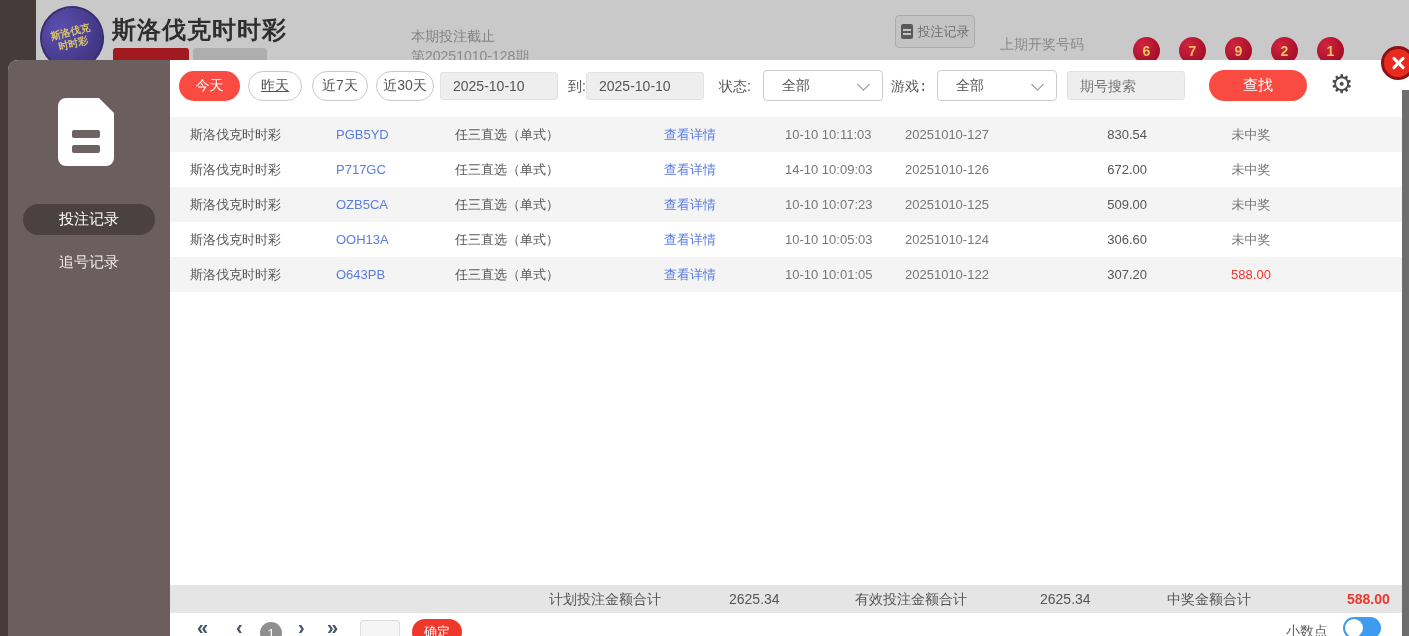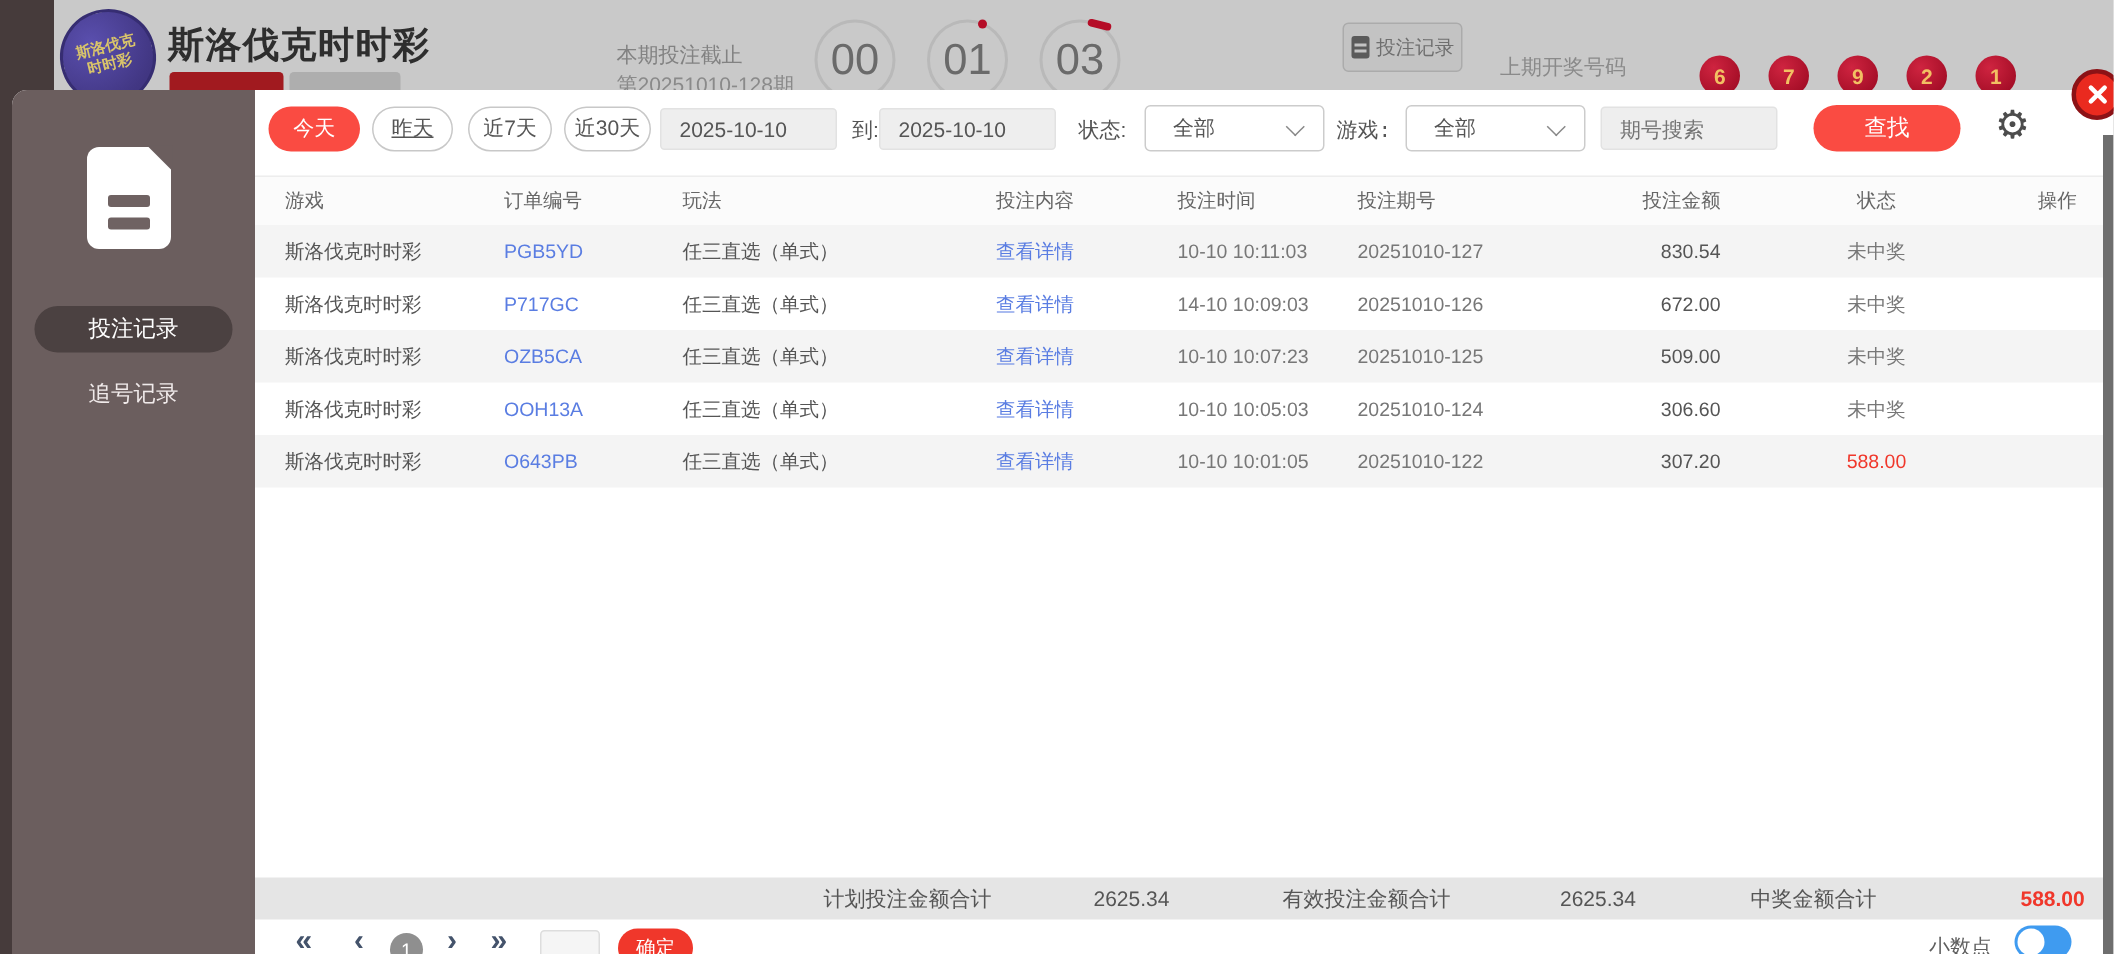--- a/index.html
+++ b/index.html
@@ -117,25 +117,20 @@
   <div class="left-strip"></div>
   <div class="logo-badge">
     <span>斯洛伐克</span>
     <span>时时彩</span>
   </div>
   <div class="page-title">斯洛伐克时时彩</div>
   <div class="sliver-red"></div>
   <div class="sliver-gray"></div>
   <div class="deadline-label">本期投注截止</div>
   <div class="period-label">第20251010-128期</div>
-  <div class="countdown" id="countdown">
-      <div class="cd-circle">00</div>
-      <div class="cd-circle">01<div class="cd-mark-dot"></div></div>
-      <div class="cd-circle">03<div class="cd-mark-dash"></div></div>
-    </div>
   <div class="bet-record-btn">
     <span class="doc-ico-sm"></span>
     <span>投注记录</span>
   </div>
   <div class="last-draw-label">上期开奖号码</div>
   <div class="balls" id="balls">
       <div class="ball">6</div>
       <div class="ball">7</div>
       <div class="ball">9</div>
       <div class="ball">2</div>
@@ -173,31 +168,20 @@
   <div class="flt-label lbl-game">游戏:</div>
   <div class="select-box sel-game">
     <span>全部</span>
     <span class="chev"></span>
   </div>
   <input class="search-input" placeholder="期号搜索" style="">
   <button class="search-btn">查找</button>
   <div class="gear">⚙</div>
 
   <div class="table-wrap">
-    <div class="trow thead" id="thead">
-        <div>游戏</div>
-        <div>订单编号</div>
-        <div>玩法</div>
-        <div>投注内容</div>
-        <div>投注时间</div>
-        <div>投注期号</div>
-        <div>投注金额</div>
-        <div>状态</div>
-        <div>操作</div>
-      </div>
     <div class="tbody" id="tbody">
         <div class="trow">
           <div>斯洛伐克时时彩</div>
           <div class="cell-link">PGB5YD</div>
           <div>任三直选（单式）</div>
           <div class="cell-link">查看详情</div>
           <div class="cell-dim">10-10 10:11:03</div>
           <div class="cell-dim">20251010-127</div>
           <div>830.54</div>
           <div class="cell-dim">未中奖</div>

